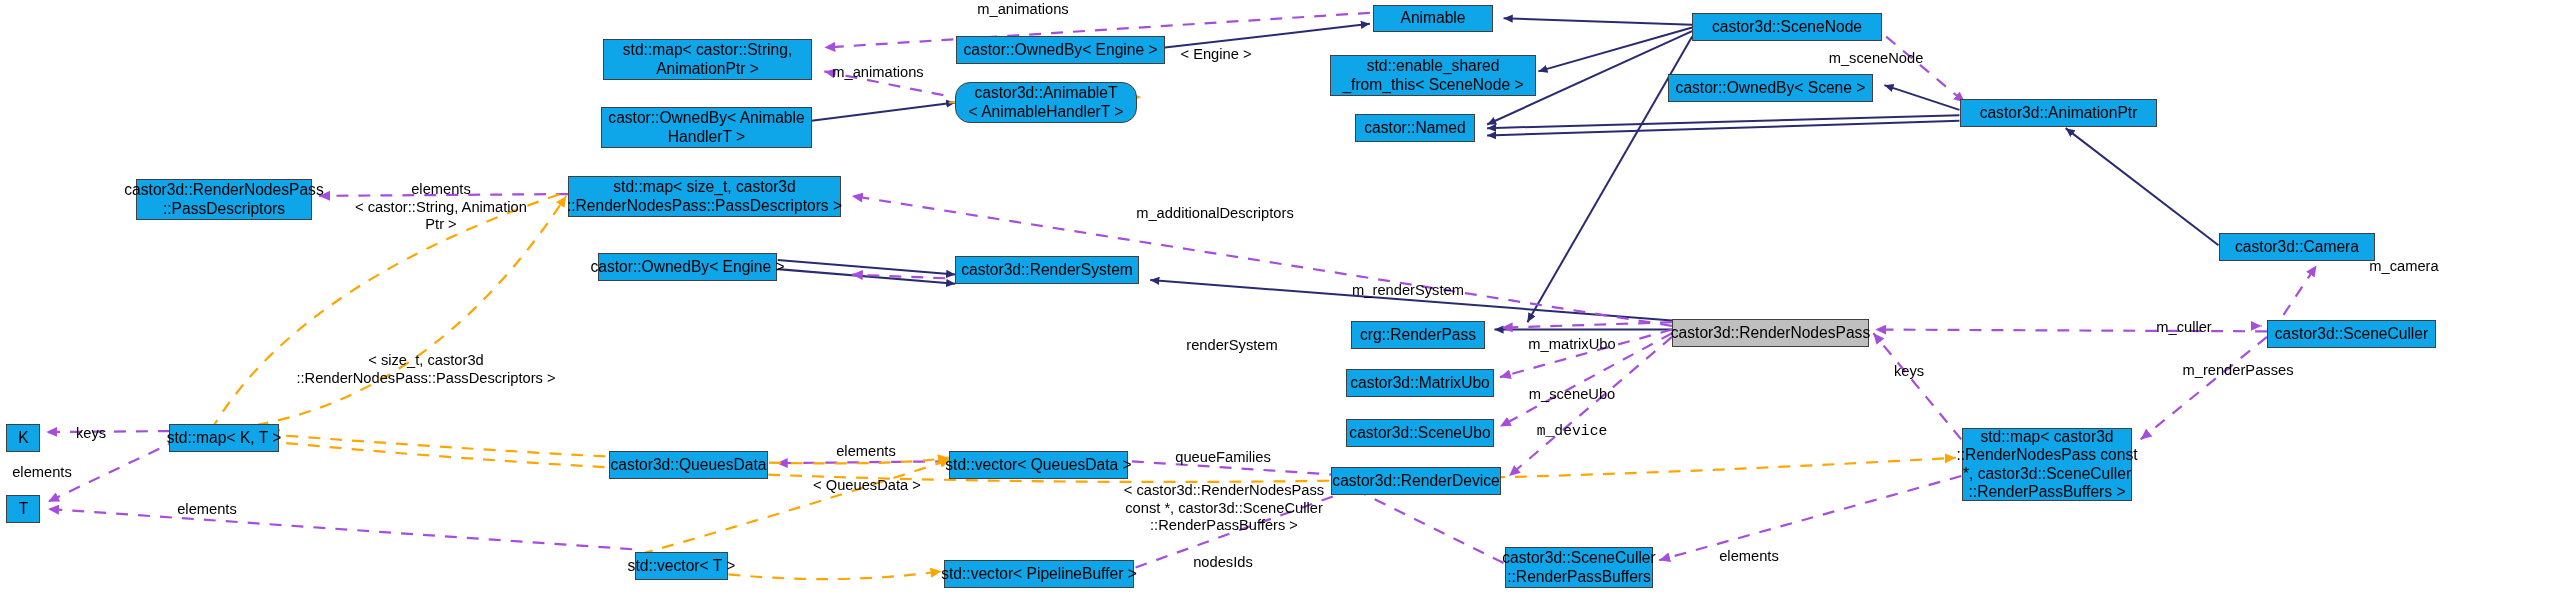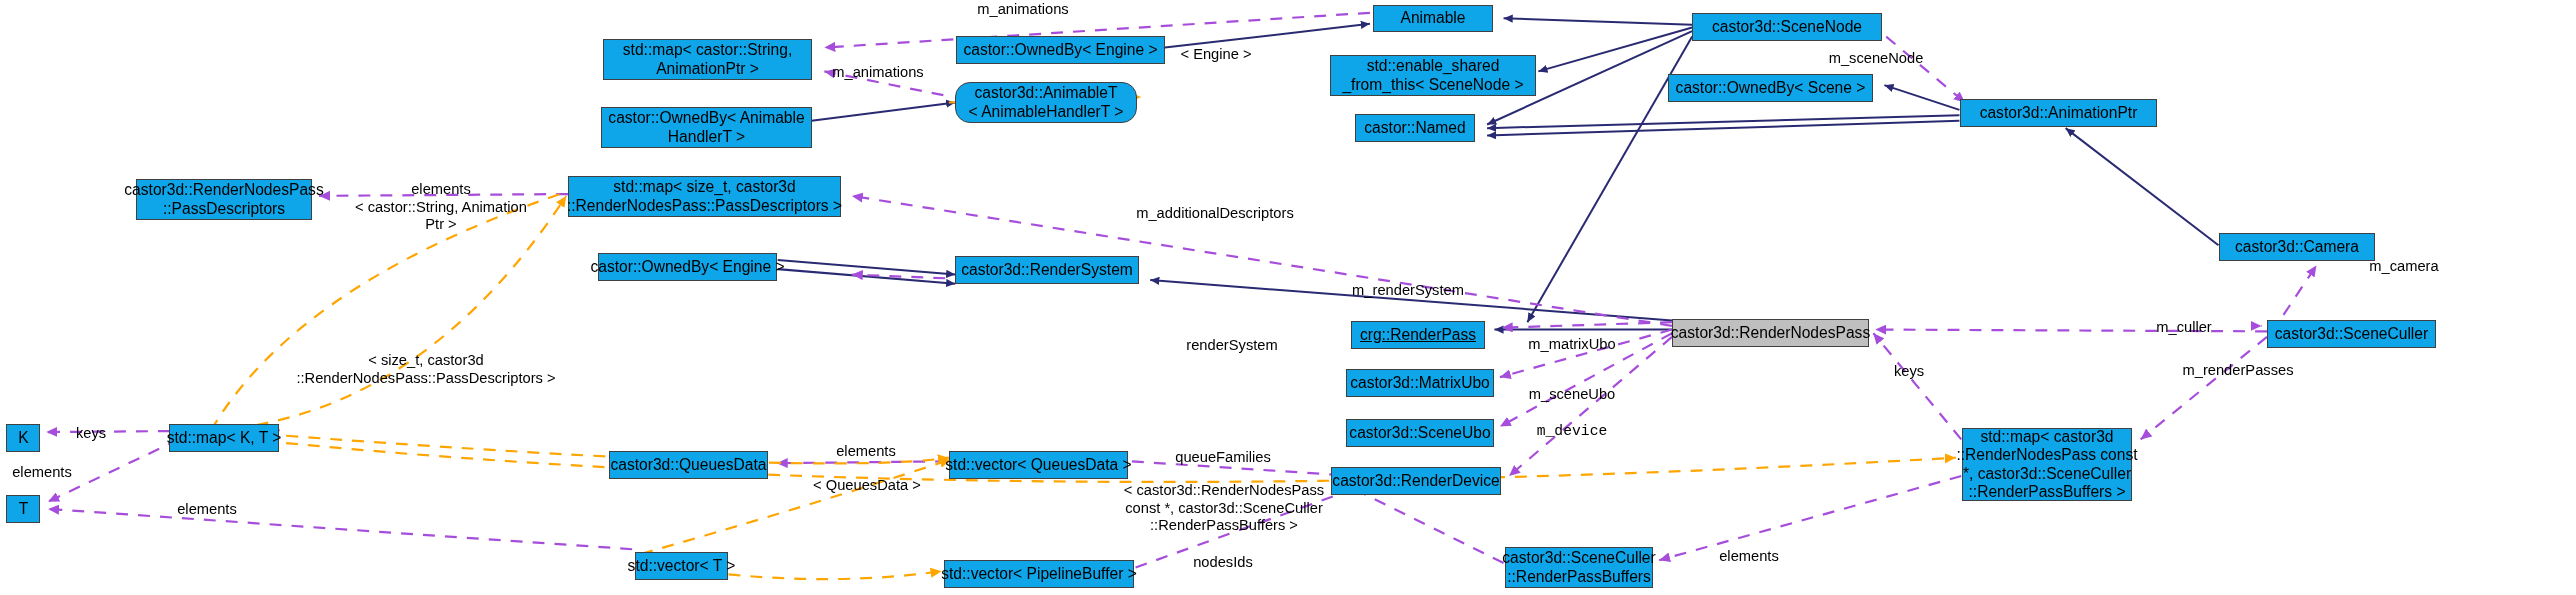--- a/index.html
+++ b/index.html
@@ -141,21 +141,21 @@
 &lt; AnimableHandlerT &gt;</div>
       <div class="node" style="left: 1355px; top: 114px; width: 120px; height: 27.5px;">castor::Named</div>
       <div class="node" style="left: 1960px; top: 99px; width: 197px; height: 27.5px;">castor3d::AnimationPtr</div>
       <div class="node" style="left: 136px; top: 179px; width: 176px; height: 41px;">castor3d::RenderNodesPass
 ::PassDescriptors</div>
       <div class="node" style="left: 568px; top: 176px; width: 273px; height: 41px;">std::map&lt; size_t, castor3d
 ::RenderNodesPass::PassDescriptors &gt;</div>
       <div class="node" style="left: 2219px; top: 233px; width: 156px; height: 27.5px;">castor3d::Camera</div>
       <div class="node" style="left: 598px; top: 253px; width: 179px; height: 27.5px;">castor::OwnedBy&lt; Engine &gt;</div>
       <div class="node" style="left: 955px; top: 256px; width: 184px; height: 27.5px;">castor3d::RenderSystem</div>
-      <div class="node" style="left: 1351px; top: 321px; width: 134px; height: 27.5px; text-decoration: underline;">crg::RenderPass</div>
+      <div class="node" style="left: 1351px; top: 321px; width: 134px; height: 27.5px;">crg::RenderPass</div>
       <div class="node current" style="left: 1672px; top: 319px; width: 197px; height: 27.5px;">castor3d::RenderNodesPass</div>
       <div class="node" style="left: 2267px; top: 320px; width: 169px; height: 27.5px;">castor3d::SceneCuller</div>
       <div class="node" style="left: 1346px; top: 369px; width: 148px; height: 27.5px;">castor3d::MatrixUbo</div>
       <div class="node" style="left: 1346px; top: 419px; width: 148px; height: 27.5px;">castor3d::SceneUbo</div>
       <div class="node" style="left: 169px; top: 424px; width: 110px; height: 27.5px;">std::map&lt; K, T &gt;</div>
       <div class="node" style="left: 6.4px; top: 424px; width: 34px; height: 27.5px;">K</div>
       <div class="node" style="left: 6.4px; top: 495px; width: 34px; height: 27.5px;">T</div>
       <div class="node" style="left: 609px; top: 451px; width: 159px; height: 27.5px;">castor3d::QueuesData</div>
       <div class="node" style="left: 949px; top: 451px; width: 179px; height: 27.5px;">std::vector&lt; QueuesData &gt;</div>
       <div class="node" style="left: 1331px; top: 467px; width: 170px; height: 27.5px;">castor3d::RenderDevice</div>

